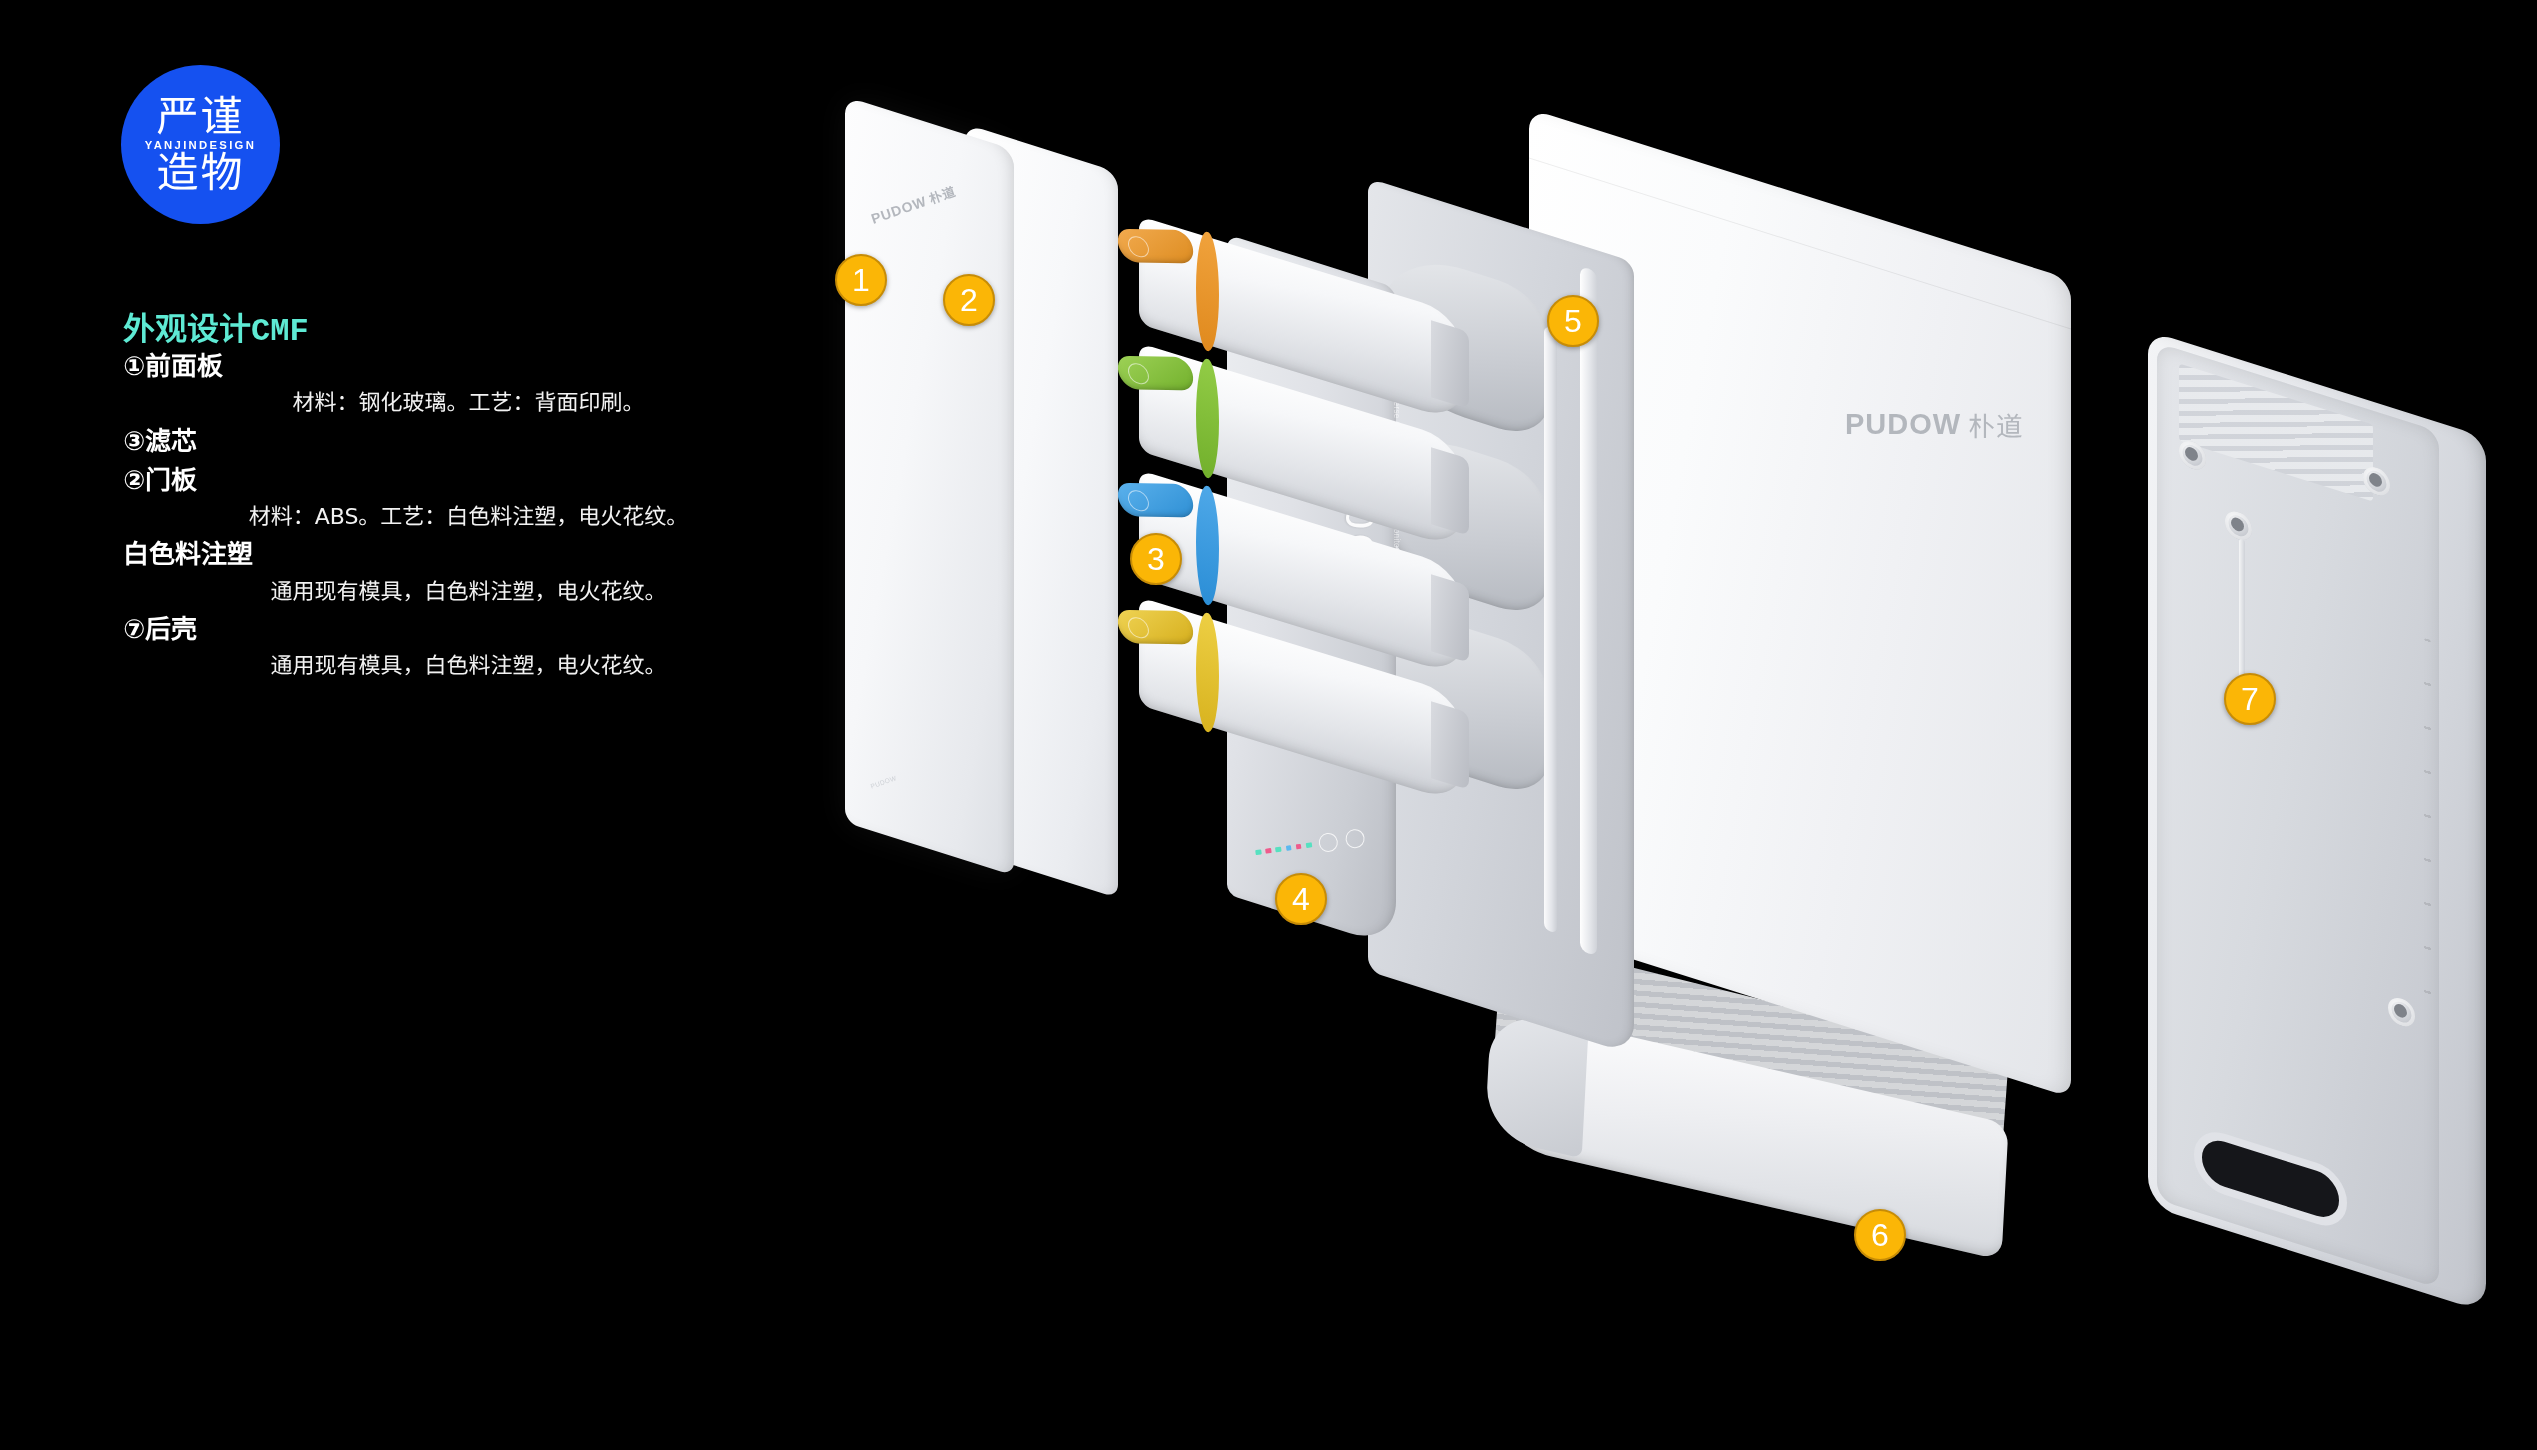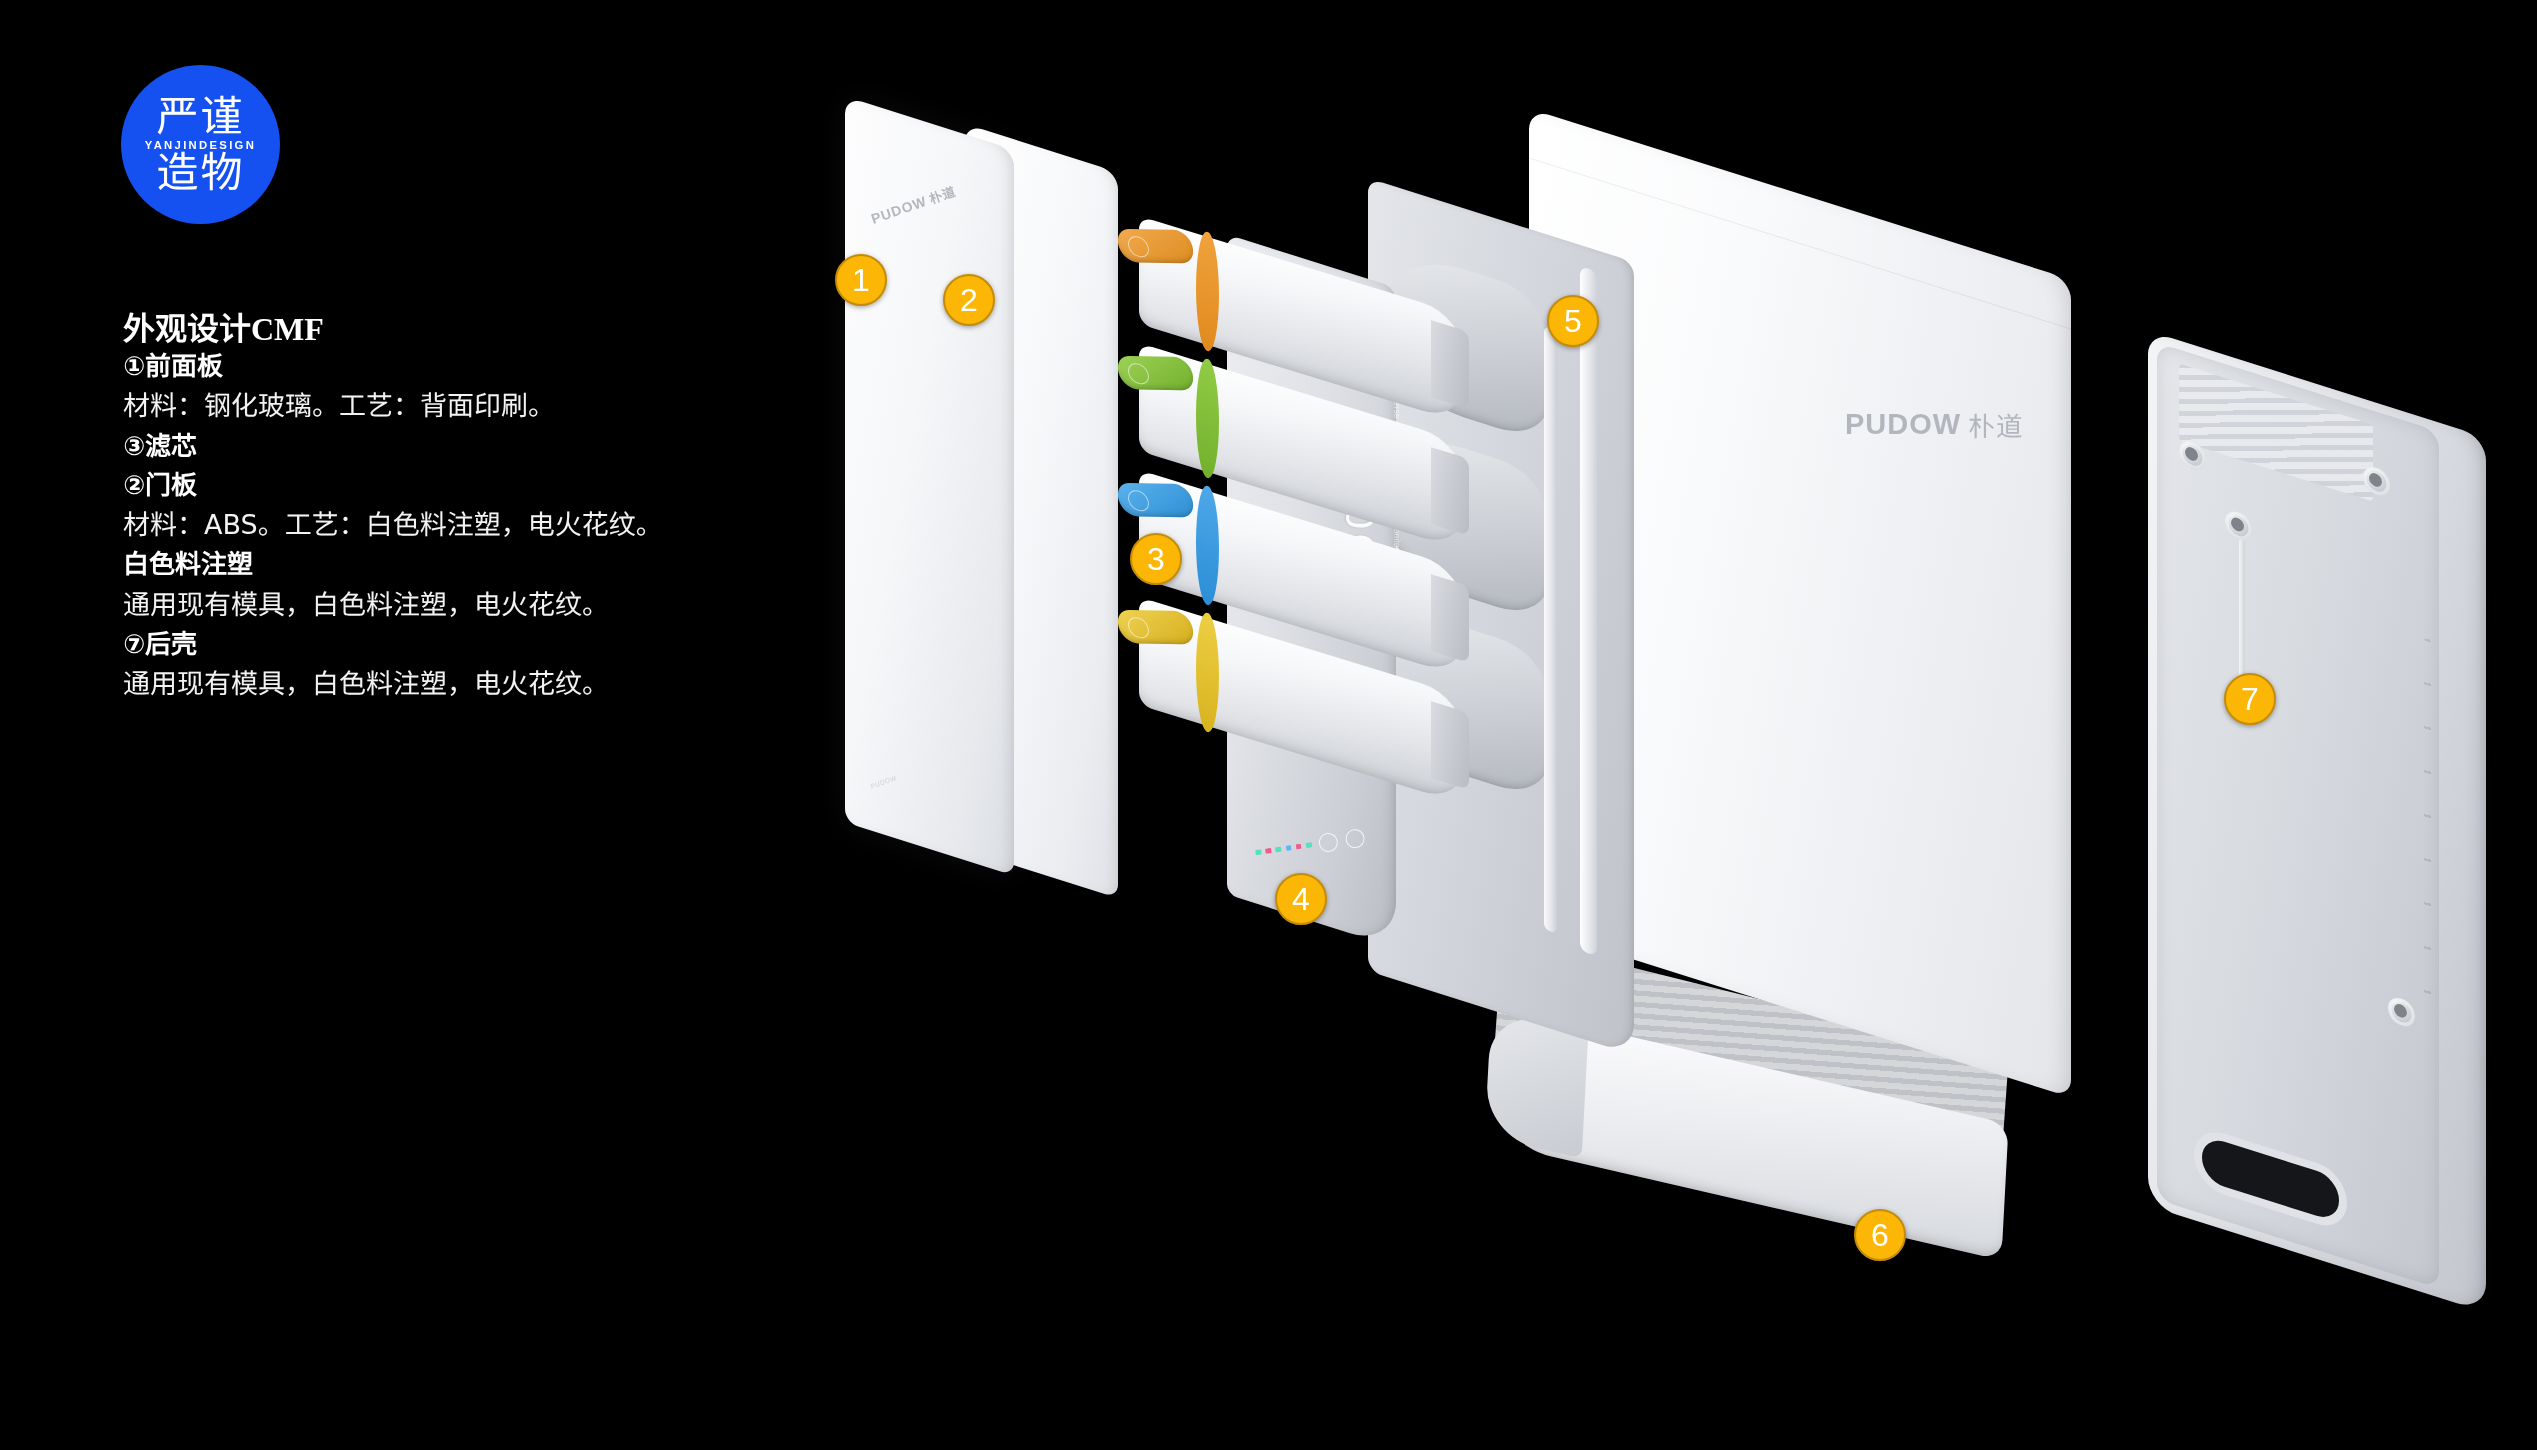--- a/index.html
+++ b/index.html
@@ -35,45 +35,46 @@
   }
   #logo .latin{
     color:#fff; font-size:11.3px; letter-spacing:2.3px;
     font-weight:700; margin:1px 0 1px 0;
     font-family:"Liberation Sans",sans-serif;
   }
 
   
   #cmf-title{
     position:absolute; left:123px; top:303px;
-    color:#ffffff;
+    color:#5eead4;
     font-size:32px; font-weight:700;
     letter-spacing:0px; white-space:nowrap;
-    font-family:Liberation Serif, serif;
+    font-family:Liberation Mono, monospace;
   }
 
   #spec-list{
     position:absolute; left:123px; top:353px;
     width:691px;
   }
   .spec-head{
     color:#ffffff;
     font-size:26px; font-weight:700;
     line-height:1.0;
     margin:0 0 13.3px 0;
     font-family:"DejaVu Sans",sans-serif;
     white-space:nowrap;
   }
   .spec-body{
     color:#f2f2f2;
-    font-size:27px; font-weight:400;
+    font-size:22px; font-weight:400;
     line-height:1.0;
     margin:0 0 13.3px 0;
     font-family:"DejaVu Sans",sans-serif;
     white-space:nowrap;
+    text-align:center;
   }
   .spec-block{ margin-bottom:2px; }
 
   
   #product{
     position:absolute; left:818px; top:92px;
     width:1719px; height:1238px;
   }
 
   .part{ position:absolute; }

